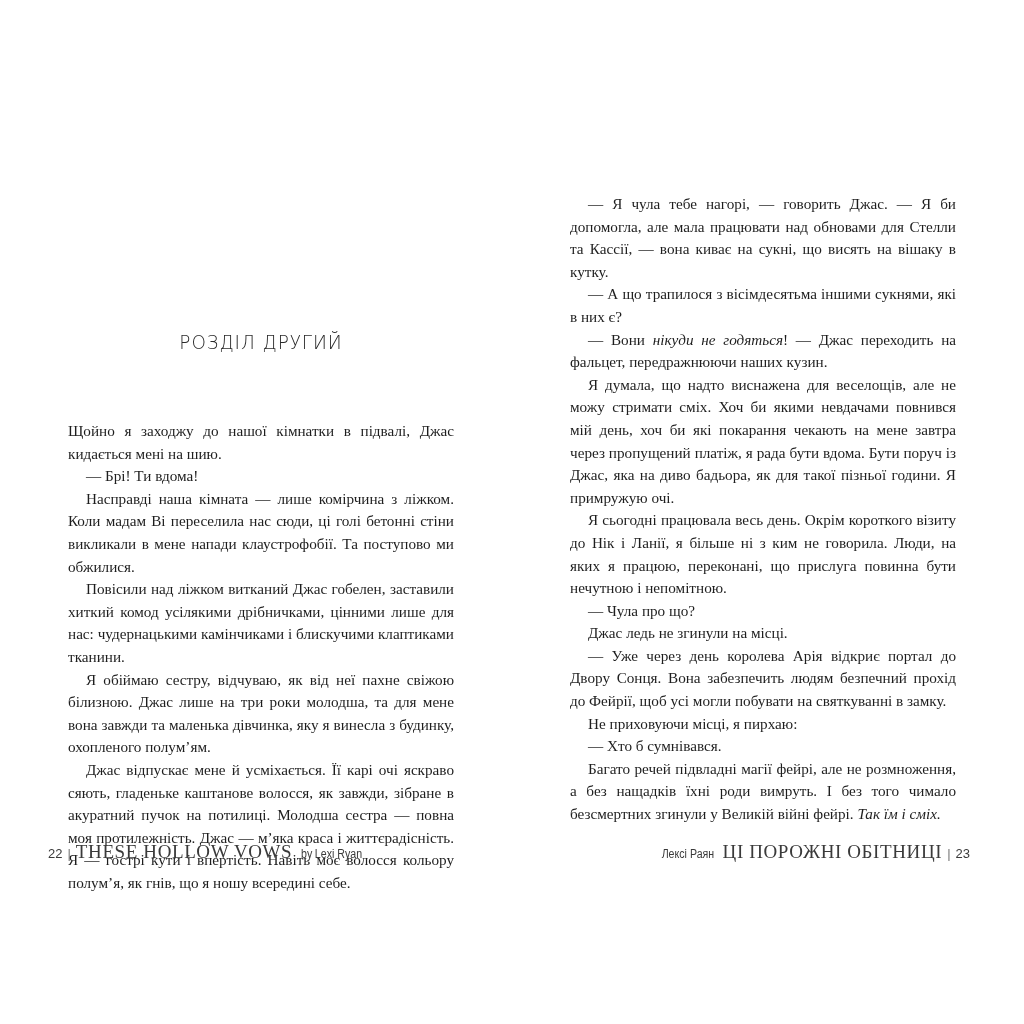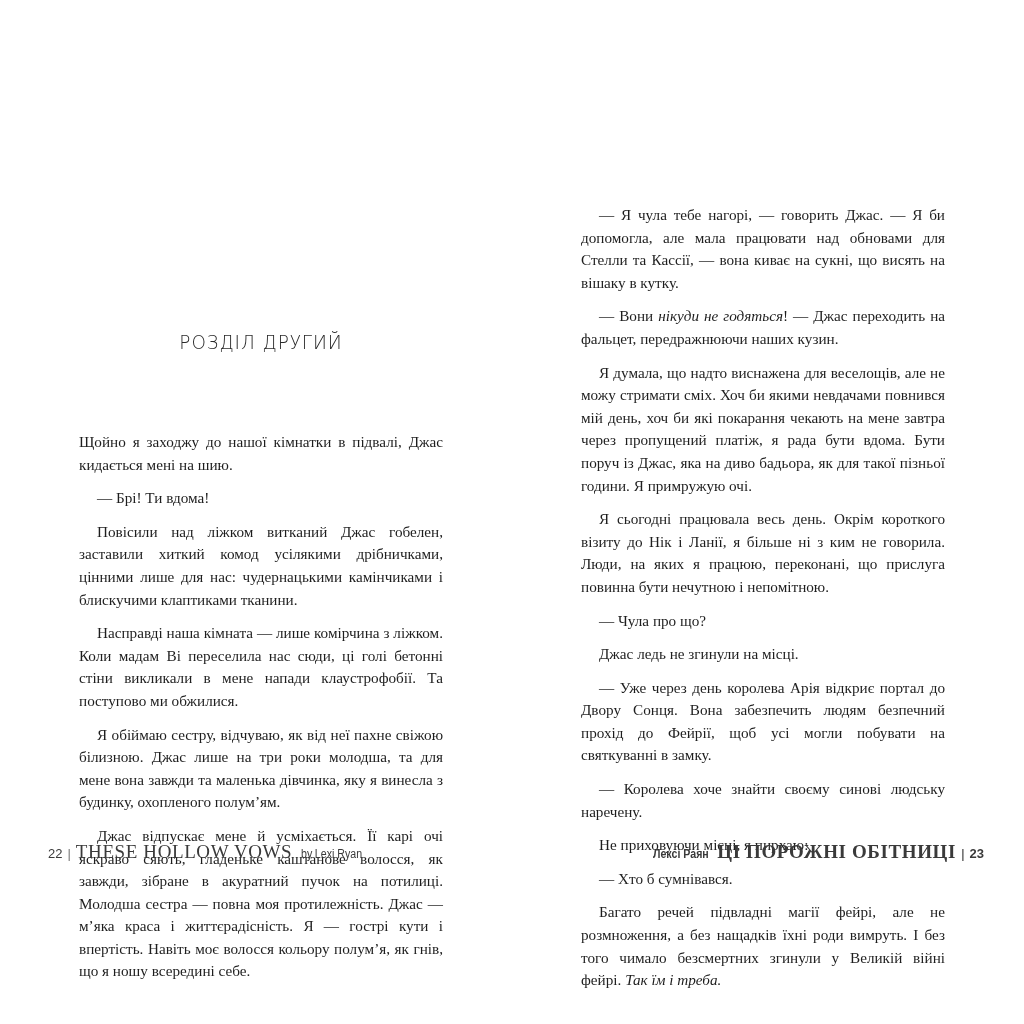--- a/index.html
+++ b/index.html
@@ -28,21 +28,21 @@
       font-family: "Liberation Serif", "DejaVu Serif", serif;
       font-size: 15.2px;
       line-height: 22.6px;
       text-align: justify;
       hyphens: manual;
     }
     .page-left .text-block { left: 68px; top: 420px; }
     .page-right .text-block { left: 58px; top: 193px; }
 
     .para {
-      margin: 11px;
+      margin: 0;
       text-indent: 18px;
     }
     .para.first { text-indent: 0; }
     .para em { }
 
     .chapter-title {
       position: absolute;
       left: 68px;
       width: 386px;
       top: 330px;
@@ -57,21 +57,21 @@
 
     .footer {
       position: absolute;
       top: 841px;
       font-family: "Liberation Sans", sans-serif;
       font-size: 13px;
       color: #3a3a3a;
       white-space: nowrap;
     }
     .page-left .footer { left: 48px; }
-    .page-right .footer { right: 40px; font-weight: bold; }
+    .page-right .footer { right: 54px; }
     .footer .num { letter-spacing: 0; }
     .footer .sep { margin: 0 5px; color: #777; }
     .footer .book-title {
       font-family: "Liberation Serif", serif;
       font-size: 19px;
       letter-spacing: 0.6px;
       color: #3a3a3a;
     }
     .footer .author {
       font-family: "Liberation Sans", sans-serif;
@@ -83,43 +83,43 @@
   </style>
 </head>
 <body>
 
 <div class="page page-left">
   <div class="chapter-title">РОЗДІЛ ДРУГИЙ</div>
 
   <div class="text-block">
     <p class="para first">Щойно я заходжу до нашої кімнатки в підвалі, Джас кидається мені на шию.</p>
     <p class="para">— Брі! Ти вдома!</p>
+    <p class="para">Насправді наша кімната — лише комірчина з ліжком. Коли мадам Ві переселила нас сюди, ці голі бетонні стіни викликали в мене напади клаустрофобії. Та поступово ми обжилися.</p>
     <p class="para">Повісили над ліжком витканий Джас гобелен, заставили хиткий комод усілякими дрібничками, цінними лише для нас: чудернацькими камінчиками і блискучими клаптиками тканини.</p>
-    <p class="para">Насправді наша кімната — лише комірчина з ліжком. Коли мадам Ві переселила нас сюди, ці голі бетонні стіни викликали в мене напади клаустрофобії. Та поступово ми обжилися.</p>
     <p class="para">Я обіймаю сестру, відчуваю, як від неї пахне свіжою білизною. Джас лише на три роки молодша, та для мене вона завжди та маленька дівчинка, яку я винесла з будинку, охопленого полум’ям.</p>
     <p class="para">Джас відпускає мене й усміхається. Її карі очі яскраво сяють, гладеньке каштанове волосся, як завжди, зібране в акуратний пучок на потилиці. Молодша сестра — повна моя протилежність. Джас — м’яка краса і життєрадісність. Я — гострі кути і впертість. Навіть моє волосся кольору полум’я, як гнів, що я ношу всередині себе.</p>
   </div>
 
   <div class="footer">
     <span class="num">22</span><span class="sep">|</span><span class="book-title">THESE HOLLOW VOWS</span><span class="author"><span class="by">by</span><span>Lexi Ryan</span></span>
   </div>
 </div>
 
 <div class="page page-right">
   <div class="text-block">
     <p class="para">— Я чула тебе нагорі, — говорить Джас. — Я би допомогла, але мала працювати над обновами для Стелли та Кассії, — вона киває на сукні, що висять на вішаку в кутку.</p>
+    <p class="para">— А що трапилося з вісімдесятьма іншими сукнями, які в них є?</p>
     <p class="para"><span>— Вони </span><em>нікуди не годяться</em><span>! — Джас переходить на фальцет, передражнюючи наших кузин.</span></p>
     <p class="para">Я думала, що надто виснажена для веселощів, але не можу стримати сміх. Хоч би якими невдачами повнився мій день, хоч би які покарання чекають на мене завтра через пропущений платіж, я рада бути вдома. Бути поруч із Джас, яка на диво бадьора, як для такої пізньої години. Я примружую очі.</p>
     <p class="para">Я сьогодні працювала весь день. Окрім короткого візиту до Нік і Ланії, я більше ні з ким не говорила. Люди, на яких я працюю, переконані, що прислуга повинна бути нечутною і непомітною.</p>
     <p class="para">— Чула про що?</p>
     <p class="para">Джас ледь не згинули на місці.</p>
     <p class="para">— Уже через день королева Арія відкриє портал до Двору Сонця. Вона забезпечить людям безпечний прохід до Фейрії, щоб усі могли побувати на святкуванні в замку.</p>
-    <p class="para">— Королева хоче знайти своєму синові людську наречену.</p>
     <p class="para">Не приховуючи місці, я пирхаю:</p>
     <p class="para">— Хто б сумнівався.</p>
-    <p class="para"><span>Багато речей підвладні магії фейрі, але не розмноження, а без нащадків їхні роди вимруть. І без того чимало безсмертних згинули у Великій війні фейрі. </span><em>Так їм і треба.</em><span></span></p>
+    <p class="para"><span>Багато речей підвладні магії фейрі, але не розмноження, а без нащадків їхні роди вимруть. І без того чимало безсмертних згинули у Великій війні фейрі. </span><em>Так їм і сміх.</em><span></span></p>
   </div>
 
   <div class="footer">
     <span class="author">Лексі Раян</span>
     <span class="book-title">ЦІ ПОРОЖНІ ОБІТНИЦІ</span><span class="sep">|</span><span class="num">23</span>
   </div>
 </div>
 
 </body></html>

